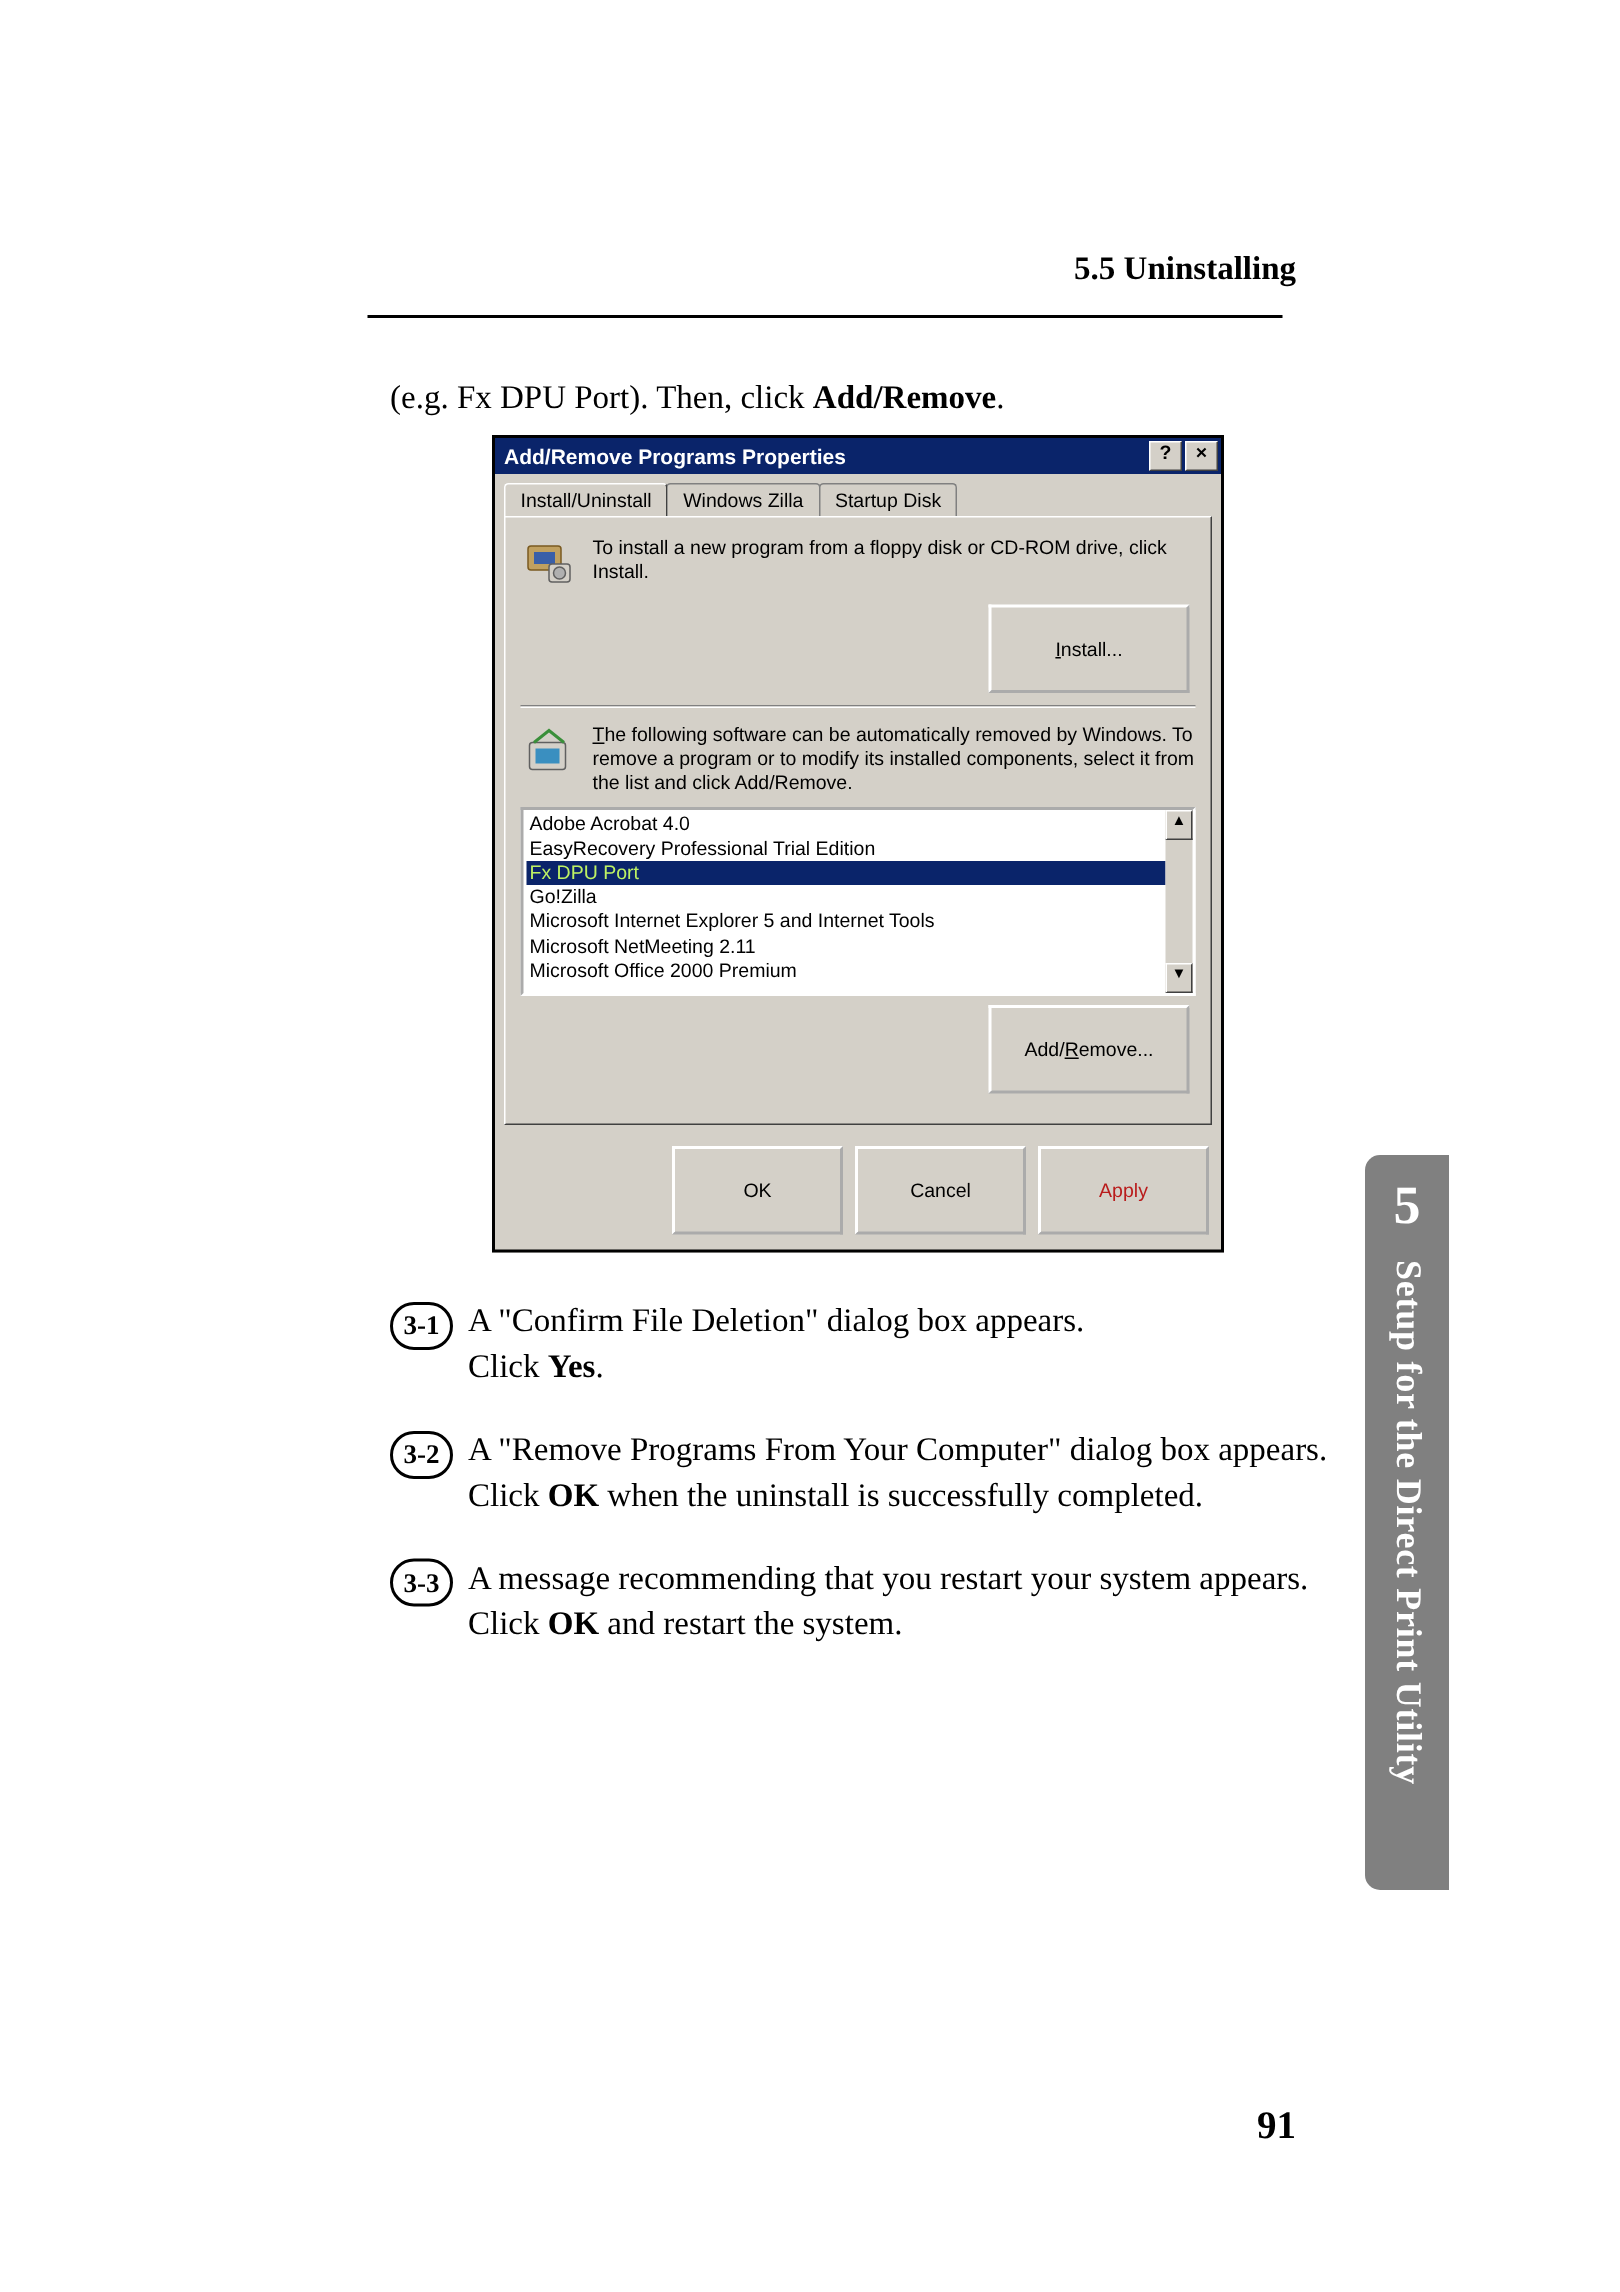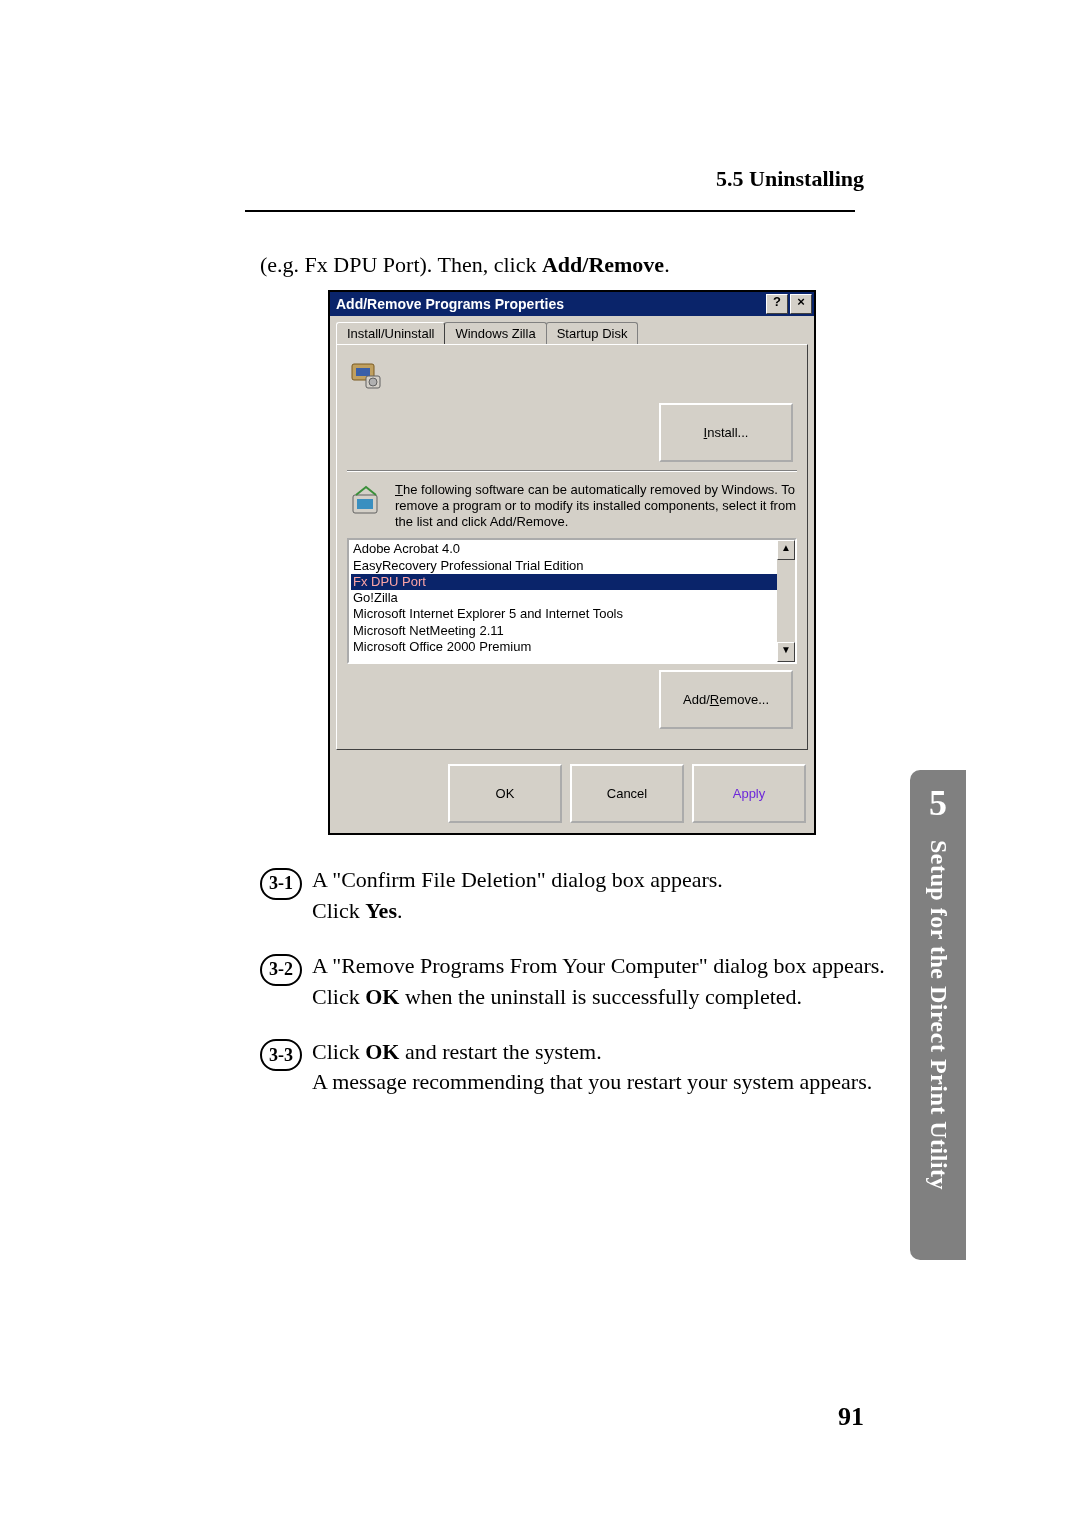--- a/index.html
+++ b/index.html
@@ -134,21 +134,21 @@
   .win-button {
     min-width: 110px;
     padding: 20px 10px;
     background: #d4d0c8;
     border: 2px outset #fff;
     font-family: Tahoma, Arial, sans-serif;
     font-size: 13px;
     text-align: center;
   }
   .win-button.disabled {
-    color: #6d28d9;
+    color: #b91c1c;
   }
   .hr-mid {
     border: 0;
     border-top: 1px solid #808080;
     border-bottom: 1px solid #fff;
     margin: 8px 0 10px 0;
   }
   .listbox-wrap {
     position: relative;
     margin: 6px 0 4px 0;
@@ -160,21 +160,21 @@
     height: 120px;
     overflow: hidden;
     font-size: 13px;
     line-height: 1.25;
     padding: 1px 18px 1px 2px;
     position: relative;
   }
   .listbox .item { padding: 0 2px; white-space: nowrap; }
   .listbox .item.selected {
     background: #0a246a;
-    color: #fca5a5;
+    color: #bef264;
   }
   .scrollbar {
     position: absolute;
     right: 2px;
     top: 2px;
     bottom: 2px;
     width: 18px;
     background: #d4d0c8;
     display: flex;
     flex-direction: column;
@@ -297,20 +297,21 @@
       <div class="win-tabpane">
         <div class="pane-row">
           <div class="pane-icon">
             <svg width="36" height="36" viewBox="0 0 36 36">
               <rect x="4" y="6" width="22" height="16" rx="2" fill="#c0a060" stroke="#7a5a20"></rect>
               <rect x="8" y="10" width="14" height="8" fill="#3a5fa8"></rect>
               <rect x="18" y="18" width="14" height="12" rx="2" fill="#d4d0c8" stroke="#606060"></rect>
               <circle cx="25" cy="24" r="4" fill="#b0b0b0" stroke="#606060"></circle>
             </svg>
           </div>
+          <div class="pane-text">To install a new program from a floppy disk or CD-ROM drive, click Install.</div>
         </div>
         <div class="button-row">
           <div class="win-button"><span class="underline-first">I</span><span>nstall...</span></div>
         </div>
 
         <hr class="hr-mid">
 
         <div class="pane-row">
           <div class="pane-icon">
             <svg width="36" height="36" viewBox="0 0 36 36">
@@ -364,22 +365,22 @@
       <div class="step">
         <div class="step-label"><span class="step-circle">3-2</span></div>
         <div class="step-body">
           <div>A "Remove Programs From Your Computer" dialog box appears.</div>
           <div><span>Click </span><span class="bold">OK</span><span> when the uninstall is successfully completed.</span></div>
         </div>
       </div>
       <div class="step">
         <div class="step-label"><span class="step-circle">3-3</span></div>
         <div class="step-body">
+          <div>A message recommending that you restart your system appears.</div>
           <div><span>Click </span><span class="bold">OK</span><span> and restart the system.</span></div>
-          <div>A message recommending that you restart your system appears.</div>
         </div>
       </div>
     </div>
 
   <div class="side-tab">
     <div class="chapter">5</div>
     <div class="vtext">Setup for the Direct Print Utility</div>
   </div>
 
   <div class="page-number">91</div>

